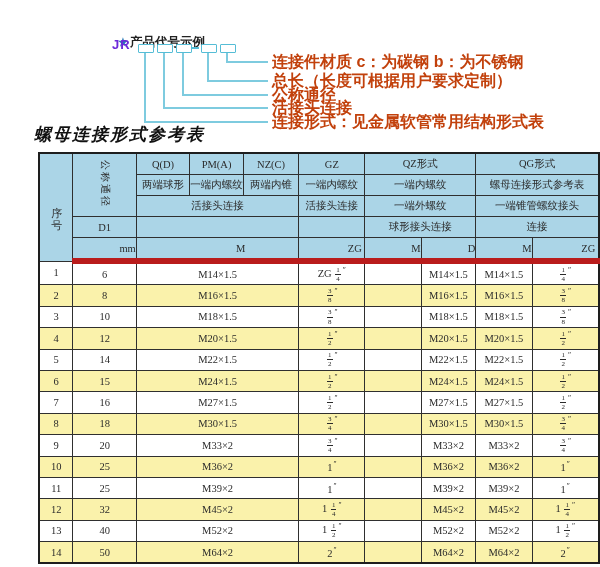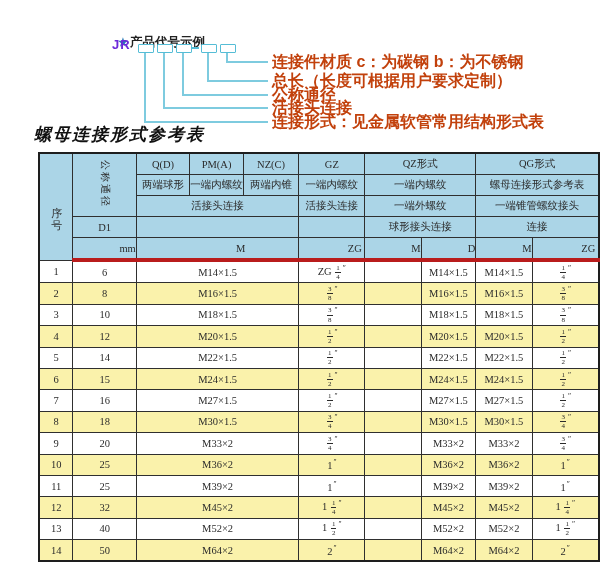--- a/index.html
+++ b/index.html
@@ -20,21 +20,21 @@
   
   .table-title{position:absolute;left:34px;top:123px;font-family:Liberation Mono, monospace;
                font-size:17px;font-weight:bold;font-style:italic;color:#111;letter-spacing:2px;}
 
   
   table.ref{position:absolute;left:38px;top:152px;border-collapse:collapse;table-layout:fixed;
             font-family:"Liberation Serif",serif;border:2px solid #1e1e1e;}
   table.ref td{border:1px solid #2f2f2f;text-align:center;vertical-align:middle;
                padding:0;font-size:10.5px;color:#2b2b2b;overflow:hidden;}
   thead td{background:#abd5e7;height:20px;font-size:10px;}
-  thead tr:last-child td{border-bottom:4px solid #b91c1c;padding-left:46px;}
+  thead tr:last-child td{border-bottom:6px solid #b91c1c;padding-left:46px;}
   tbody td{height:20.4px;}
   tr.white td{background:#ffffff;}
   tr.yellow td{background:#faf2ab;}
   td.sb{border-left:2px solid #1e1e1e;}
   .v-upright{writing-mode:vertical-rl;text-orientation:upright;letter-spacing:13px;
              font-size:11px;display:inline-block;margin-top:10px;}
   .v-side{writing-mode:vertical-rl;text-orientation:sideways;letter-spacing:2px;
           font-size:10px;display:inline-block;}
   .fr{display:inline-flex;flex-direction:column;align-items:center;vertical-align:middle;
       font-size:7px;line-height:1.15;margin:0 1px;}

